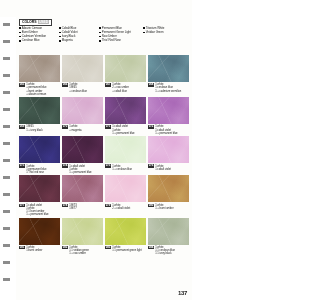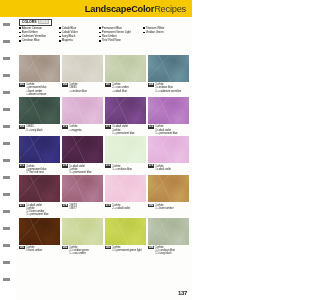--- a/index.html
+++ b/index.html
@@ -106,25 +106,20 @@
   .page-num{
     position:absolute;right:5px;bottom:4px;
     font-size:6px;font-weight:bold;color:#1a1a1a;letter-spacing:-0.3px;
   }
 </style>
 </head>
 <body>
 
 <div class="page">
 
-  <div class="header">
-    <div class="header-title">
-      <span class="b">LandscapeColor</span><span class="r">Recipes</span>
-    </div>
-  </div>
 
   <div class="tabs">
       <div class="tab" style="top: 6px; background: rgb(140, 140, 140);"></div>
       <div class="tab" style="top: 23px; background: rgb(140, 140, 140);"></div>
       <div class="tab" style="top: 40px; background: rgb(140, 140, 140);"></div>
       <div class="tab" style="top: 57px; background: rgb(140, 140, 140);"></div>
       <div class="tab" style="top: 74px; background: rgb(140, 140, 140);"></div>
       <div class="tab" style="top: 91px; background: rgb(140, 140, 140);"></div>
       <div class="tab" style="top: 108px; background: rgb(140, 140, 140);"></div>
       <div class="tab" style="top: 125px; background: rgb(140, 140, 140);"></div>

